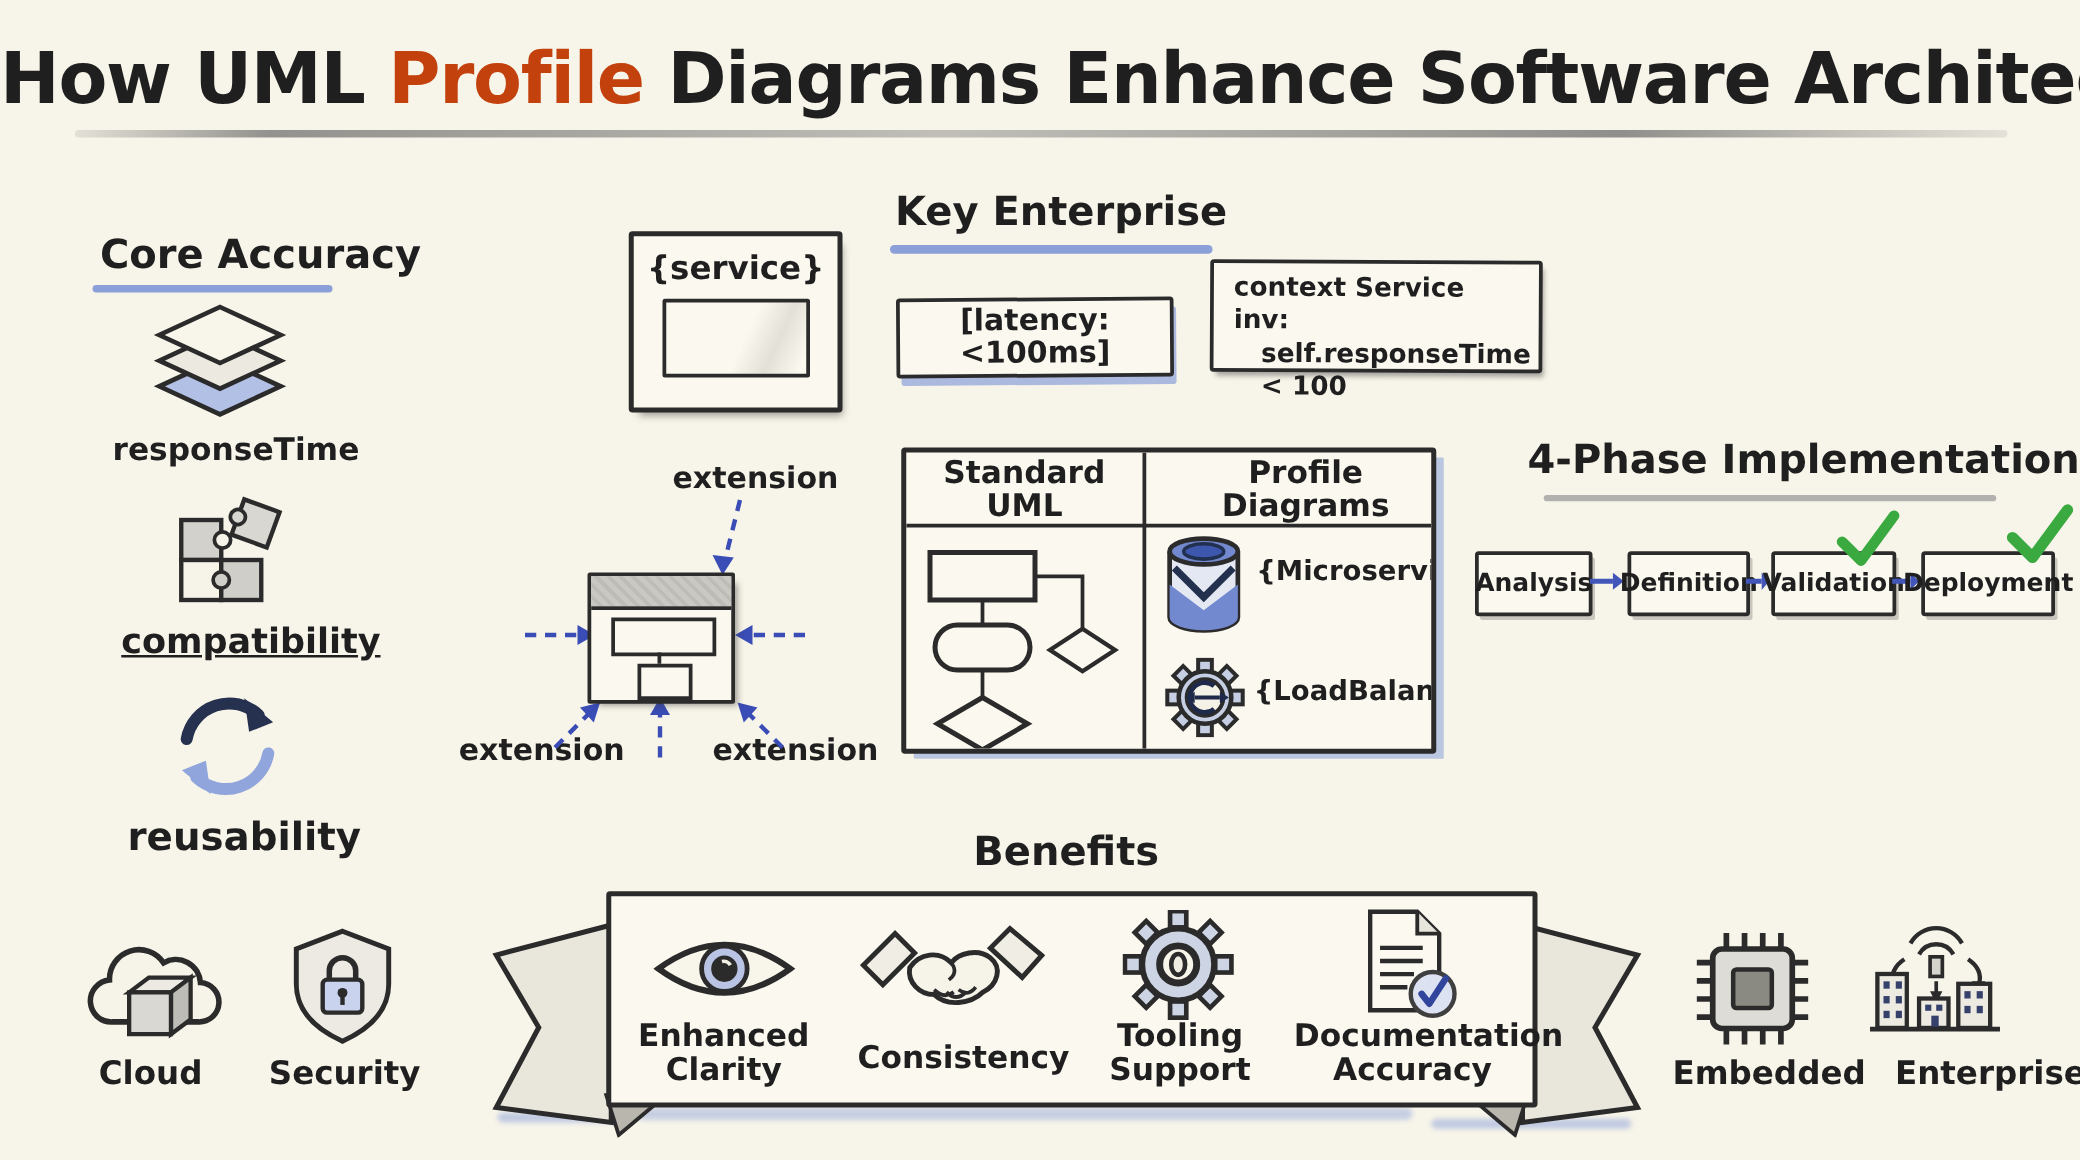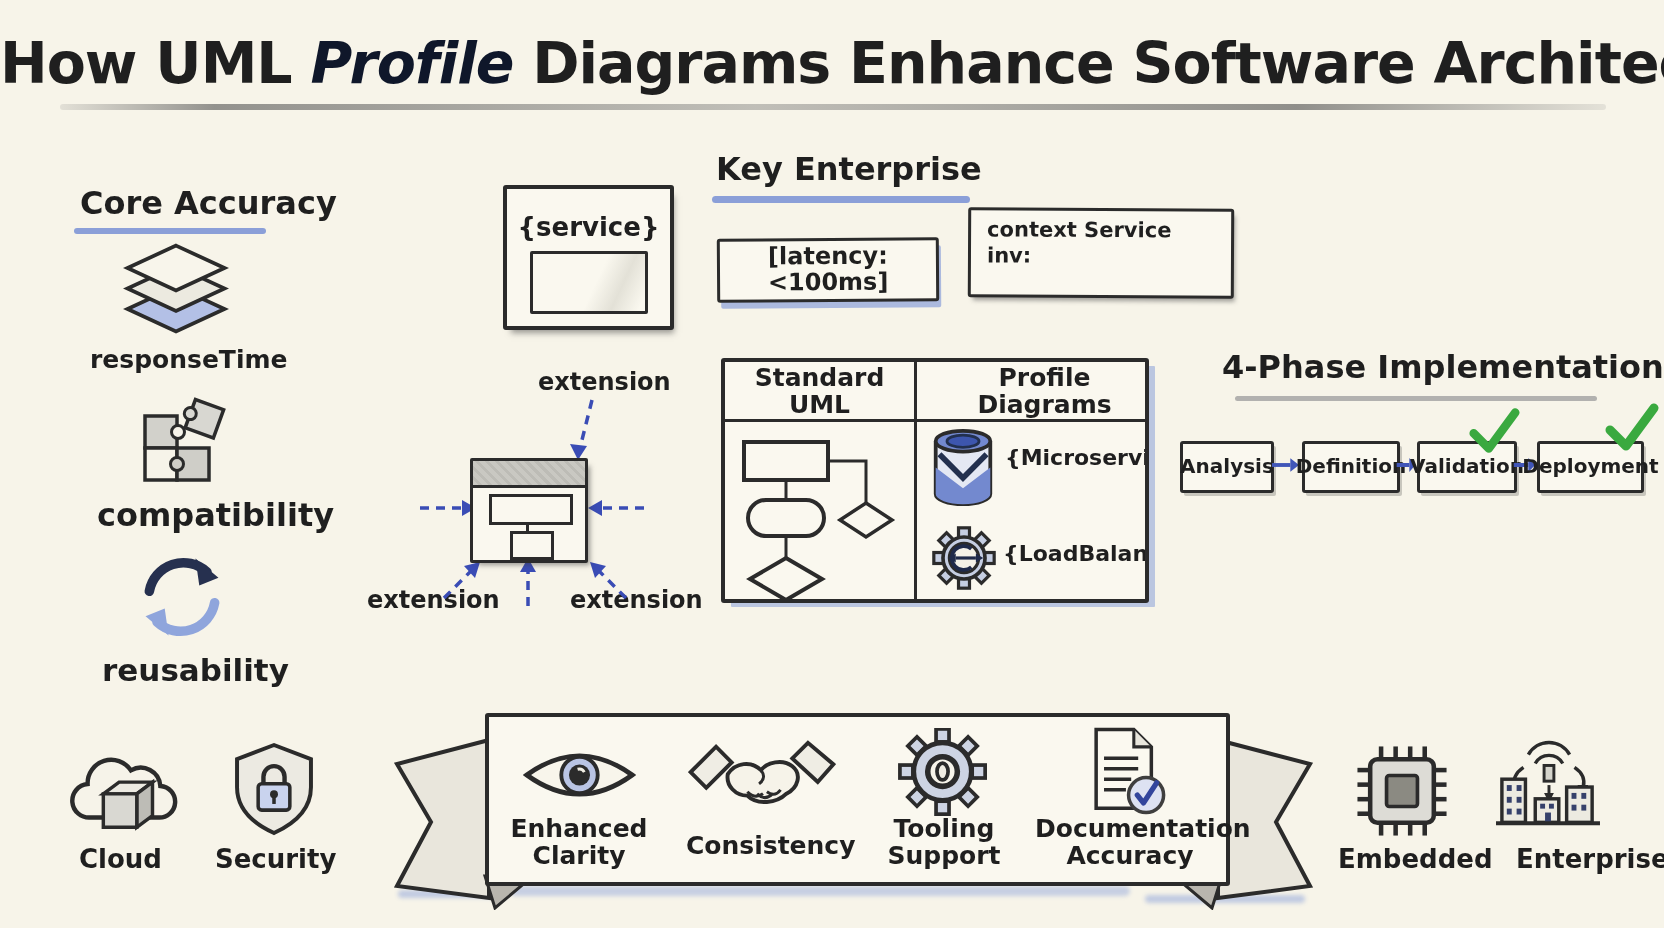--- a/index.html
+++ b/index.html
@@ -8,21 +8,21 @@
     background:#f7f4e9;
     font-family:"DejaVu Sans","Liberation Sans",sans-serif;
     color:#1f1f1f;overflow:hidden;
   }
   .abs{position:absolute;}
   .lbl{font-weight:700;color:#1f1f1f;text-align:center;line-height:1.08;}
   .sketch{border:3.5px solid #2b2b2b;border-radius:3px;background:#faf8ef;}
   .blue-underline{background:#6f8ad3;border-radius:4px;opacity:.8;}
   .gray-underline{background:#9b9b9b;border-radius:4px;opacity:.75;}
   .title-line{font-weight:700;font-size:57px;letter-spacing:-1px;white-space:nowrap;text-align:center;width:100%;}
-  .hl{color:#0f172a;font-style:italic;}
+  .hl{color:#c2410c;}
   .h2{font-weight:700;font-size:32px;white-space:nowrap;}
   .smudge{filter:blur(2px);border-radius:6px;background:#7e97d8;}
   svg{display:block;}
 </style>
 </head>
 <body>
 
 <div id="canvas">
 
   <div class="abs title-line" style="left:0;top:30px;"><span>How UML </span><span class="hl">Profile</span><span> Diagrams Enhance Software Architecture</span></div>
@@ -42,45 +42,46 @@
     <g transform="rotate(20 72 28)">
       <rect x="56" y="12" width="30" height="30" fill="#d8d7d1" stroke="#2b2b2b" stroke-width="3.5"></rect>
       <circle cx="56" cy="27" r="6" fill="#d8d7d1" stroke="#2b2b2b" stroke-width="3"></circle>
     </g>
     <rect x="12" y="24" width="32" height="32" fill="#d2d1cb" stroke="#2b2b2b" stroke-width="3.5"></rect>
     <circle cx="45" cy="40" r="6.5" fill="#f6f3e9" stroke="#2b2b2b" stroke-width="3"></circle>
     <rect x="12" y="56" width="32" height="32" fill="#f6f3e9" stroke="#2b2b2b" stroke-width="3.5"></rect>
     <rect x="44" y="56" width="32" height="32" fill="#cfcec8" stroke="#2b2b2b" stroke-width="3.5"></rect>
     <circle cx="44" cy="72" r="6.5" fill="#cfcec8" stroke="#2b2b2b" stroke-width="3"></circle>
   </svg>
-  <div class="abs lbl" style="left:97px;top:498px;width:150px;font-size:32px;">compatibility</div>
+  <div class="abs lbl" style="left:97px;top:498px;width:150px;font-size:28px;text-decoration:underline;">compatibility</div>
 
   <svg class="abs" style="left:134px;top:548px;" width="96" height="98" viewBox="0 0 100 100">
     <path d="M16 44 A36 36 0 0 1 76 24" fill="none" stroke="#26304f" stroke-width="10" stroke-linecap="round"></path>
     <polygon points="88,30 64,10 68,38" fill="#26304f"></polygon>
     <path d="M84 56 A36 36 0 0 1 24 76" fill="none" stroke="#8fa5dc" stroke-width="10" stroke-linecap="round"></path>
     <polygon points="12,70 36,90 32,62" fill="#8fa5dc"></polygon>
   </svg>
   <div class="abs lbl" style="left:102px;top:654px;width:140px;font-size:31px;">reusability</div>
 
   <div class="abs sketch" style="left:503px;top:185px;width:163px;height:137px;border-width:4px;box-shadow:4px 7px 6px -4px rgba(60,60,60,.5);">
-    <div class="lbl" style="font-size:26px;margin-top:24px;">{service}</div>
+    <div class="lbl" style="font-size:26px;margin-top:12px;">{service}</div>
     <div style="margin:10px auto 0;width:112px;height:57px;border:3.5px solid #2b2b2b;border-radius:2px;background:linear-gradient(115deg,#faf8ef 55%,#e3e1d7 75%,#faf8ef 95%);"></div>
   </div>
 
   <div class="abs h2" style="left:716px;top:150px;">Key Enterprise</div>
   <div class="abs blue-underline" style="left:712px;top:196px;width:258px;height:7px;"></div>
 
   <div class="abs sketch" style="left:717px;top:238px;width:216px;height:58px;transform:rotate(-0.4deg);box-shadow:3px 7px 0 -1px rgba(120,145,215,.6);display:flex;align-items:center;justify-content:center;">
     <span class="lbl" style="font-size:24px;">[latency: &lt;100ms]</span>
   </div>
 
   <div class="abs sketch" style="left:968px;top:208px;width:266px;height:90px;transform:rotate(0.3deg);box-shadow:3px 5px 4px -2px rgba(80,80,80,.5);padding:6px 0 0 16px;box-sizing:border-box;">
     <div style="font-weight:700;font-size:21px;line-height:1.25;">context Service</div>
     <div style="font-weight:700;font-size:21px;line-height:1.25;">inv:</div>
+    <div style="font-weight:700;font-size:21px;line-height:1.25;padding-left:22px;">self.responseTime &lt; 100</div>
   </div>
 
   <div class="abs lbl" style="left:538px;top:370px;width:116px;font-size:24px;">extension</div>
   <div class="abs lbl" style="left:367px;top:588px;width:116px;font-size:24px;">extension</div>
   <div class="abs lbl" style="left:570px;top:588px;width:116px;font-size:24px;">extension</div>
 
   <svg class="abs" style="left:340px;top:360px;" width="360" height="270" viewBox="0 0 360 270">
     <g stroke="#3a4cb5" stroke-width="3.5" fill="none" stroke-dasharray="9 7">
       <path d="M252 40 L240 88"></path>
       <path d="M80 148 L122 148"></path>
@@ -201,20 +202,21 @@
   <div class="abs sketch" style="left:1537px;top:441px;width:101px;height:46px;display:flex;align-items:center;justify-content:center;box-shadow:3px 4px 0 -1px rgba(60,60,60,.25);">
     <span class="lbl" style="font-size:20px;">Deployment</span>
   </div>
   <svg class="abs" style="left:1468px;top:405px;" width="52" height="52" viewBox="0 0 55 55">
     <path d="M6 30 L22 46 L50 8" fill="none" stroke="#3aa93f" stroke-width="9" stroke-linecap="round" stroke-linejoin="round"></path>
   </svg>
   <svg class="abs" style="left:1604px;top:400px;" width="55" height="55" viewBox="0 0 55 55">
     <path d="M6 30 L22 46 L50 8" fill="none" stroke="#3aa93f" stroke-width="9" stroke-linecap="round" stroke-linejoin="round"></path>
   </svg>
 
+  <div class="abs h2" style="left:768px;top:662px;width:170px;text-align:center;">Benefits</div>
 
   <div class="abs smudge" style="left:510px;top:886px;width:620px;height:10px;opacity:.4;"></div>
   <div class="abs smudge" style="left:398px;top:890px;width:110px;height:8px;opacity:.45;"></div>
   <div class="abs smudge" style="left:1145px;top:895px;width:160px;height:8px;opacity:.45;"></div>
 
   <svg class="abs" style="left:393px;top:736px;" width="100" height="168" viewBox="0 0 100 168">
     <polygon points="96,4 4,28 38,86 4,150 96,162" fill="#e9e6dc" stroke="#2b2b2b" stroke-width="4"></polygon>
   </svg>
   <svg class="abs" style="left:1214px;top:736px;" width="100" height="168" viewBox="0 0 100 168">
     <polygon points="4,4 96,28 62,86 96,150 4,162" fill="#e9e6dc" stroke="#2b2b2b" stroke-width="4"></polygon>

